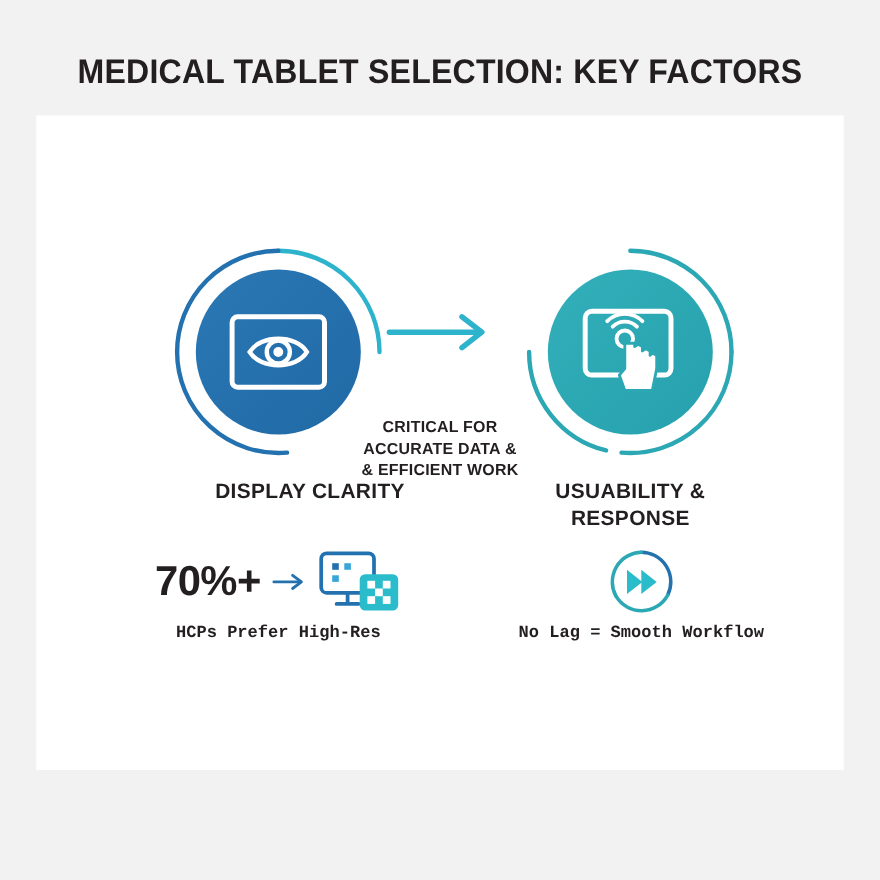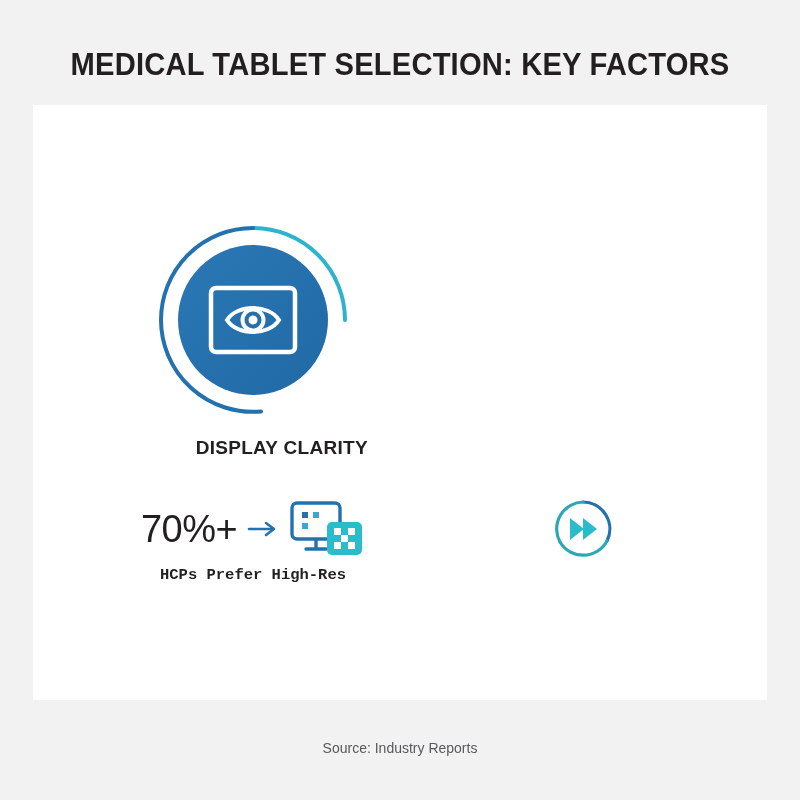--- a/index.html
+++ b/index.html
@@ -122,21 +122,21 @@
   }
   .stat-top {
     display: flex;
     align-items: center;
     justify-content: center;
     gap: 10px;
     height: 58px;
   }
   .stat-figure {
     font-size: 38px;
-    font-weight: normal;
+    font-weight: bold;
     color: #231f20;
     letter-spacing: -0.5px;
     line-height: 1;
   }
   .stat-caption {
     margin-top: 8px;
     font-size: 15.5px;
     font-weight: bold;
     color: #231f20;
     font-family: Liberation Mono, monospace;
@@ -174,21 +174,51 @@
             <path d="M 20 36 C 30 20, 62 20, 72 36 C 62 52, 30 52, 20 36 Z" fill="none" stroke="#ffffff" stroke-width="4"></path>
             <circle cx="46" cy="36" r="10.5" fill="none" stroke="#ffffff" stroke-width="4"></circle>
             <circle cx="46" cy="36" r="4.5" fill="#ffffff"></circle>
           </svg>
         </div>
       </div>
       <div class="pillar-label">DISPLAY
 CLARITY</div>
     </div>
 
-
+    <div id="connector">
+      <svg width="100" height="34" viewBox="0 0 100 34">
+        <line x1="4" y1="17" x2="86" y2="17" stroke="#2eb3cc" stroke-width="5" stroke-linecap="round"></line>
+        <polyline points="70,3 88,17 70,31" fill="none" stroke="#2eb3cc" stroke-width="5" stroke-linecap="round" stroke-linejoin="round"></polyline>
+      </svg>
+      <div id="connector-caption">CRITICAL FOR
+ACCURATE DATA &amp;
+&amp; EFFICIENT WORK</div>
+    </div>
+
+    <div class="pillar" id="pillar-usability">
+      <div class="ring-wrap">
+        <svg class="ring-svg" width="200" height="200" viewBox="0 0 200 200">
+          <path d="M 100 8 A 92 92 0 0 1 192 100" fill="none" stroke="#2ca8b5" stroke-width="4" stroke-linecap="round"></path>
+          <path d="M 192 100 A 92 92 0 0 1 92 191.5" fill="none" stroke="#2ca8b5" stroke-width="4" stroke-linecap="round"></path>
+          <path d="M 8 100 A 92 92 0 0 0 78 189.5" fill="none" stroke="#2ca8b5" stroke-width="4" stroke-linecap="round"></path>
+        </svg>
+        <div class="core" id="core-usability">
+          <svg width="92" height="82" viewBox="0 0 92 82">
+            <rect x="5" y="4" width="78" height="58" rx="6" ry="6" fill="none" stroke="#ffffff" stroke-width="4.5"></rect>
+            <circle cx="41" cy="29" r="7.5" fill="none" stroke="#ffffff" stroke-width="3.5"></circle>
+            <path d="M 30 18 A 15.5 15.5 0 0 1 52 18" fill="none" stroke="#ffffff" stroke-width="3.5" stroke-linecap="round"></path>
+            <path d="M 25 13 A 22.5 22.5 0 0 1 57 13" fill="none" stroke="#ffffff" stroke-width="3.5" stroke-linecap="round"></path>
+            <path d="M 41 33 L 41 56 L 36 62 L 41 76 L 66 76 L 70 56 L 70 44
+                     L 66 42 L 64 44 L 64 40 L 60 38 L 57 40 L 57 36 L 53 34 L 50 36 L 50 33 Z" fill="#ffffff" stroke="#2ca8b5" stroke-width="2.6" stroke-linejoin="round"></path>
+          </svg>
+        </div>
+      </div>
+      <div class="pillar-label">USUABILITY
+&amp; RESPONSE</div>
+    </div>
 
     <div class="stat" id="stat-left">
       <div class="stat-top">
         <span class="stat-figure">70%+</span>
         <svg width="32" height="20" viewBox="0 0 32 20">
           <line x1="2" y1="10" x2="24" y2="10" stroke="#2372af" stroke-width="2.6" stroke-linecap="round"></line>
           <polyline points="19,4 27,10 19,16" fill="none" stroke="#2372af" stroke-width="2.6" stroke-linecap="round" stroke-linejoin="round"></polyline>
         </svg>
         <svg width="76" height="58" viewBox="0 0 76 58">
           <rect x="3" y="3" width="48" height="36" rx="5" ry="5" fill="none" stroke="#2372af" stroke-width="3.4"></rect>
@@ -213,19 +243,19 @@
     <div class="stat" id="stat-right">
       <div class="stat-top">
         <svg width="60" height="60" viewBox="0 0 60 60">
           <path d="M 30 3 A 27 27 0 0 1 54 42" fill="none" stroke="#2372af" stroke-width="3.2" stroke-linecap="round"></path>
           <path d="M 30 3 A 27 27 0 0 0 7 43" fill="none" stroke="#2ca8b5" stroke-width="3.2" stroke-linecap="round"></path>
           <path d="M 7 43 A 27 27 0 0 0 54 42" fill="none" stroke="#2ca8b5" stroke-width="3.2" stroke-linecap="round"></path>
           <polygon points="17,19 31,30 17,41" fill="#2bbccb"></polygon>
           <polygon points="30,19 44,30 30,41" fill="#2bbccb"></polygon>
         </svg>
       </div>
+      <div class="stat-caption">No Lag = Smooth Workflow</div>
     </div>
 
   </div>
 
-  <div id="footer-source">Source: Industry Reports</div>
 
 </div>
 
 </body></html>

